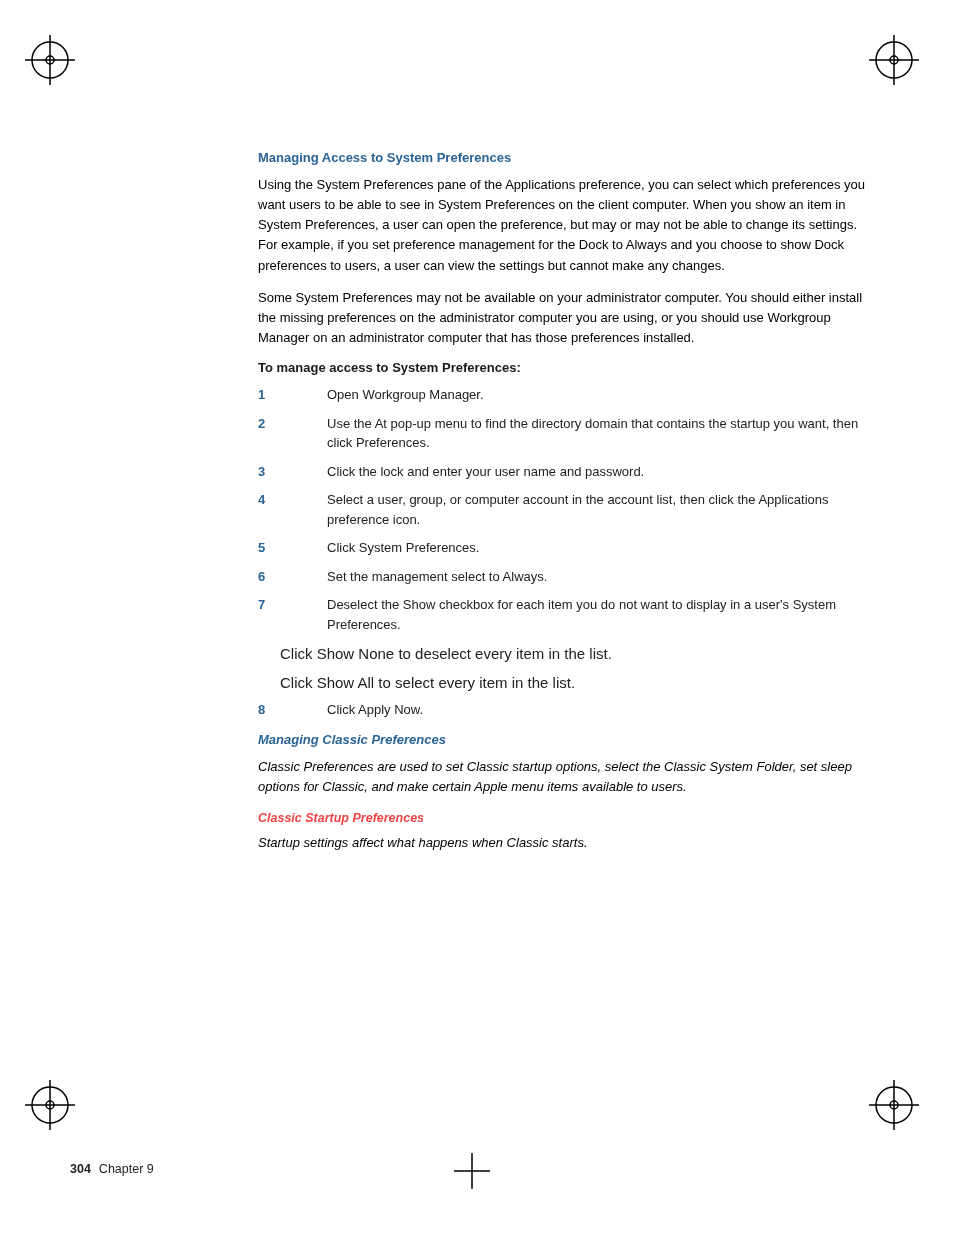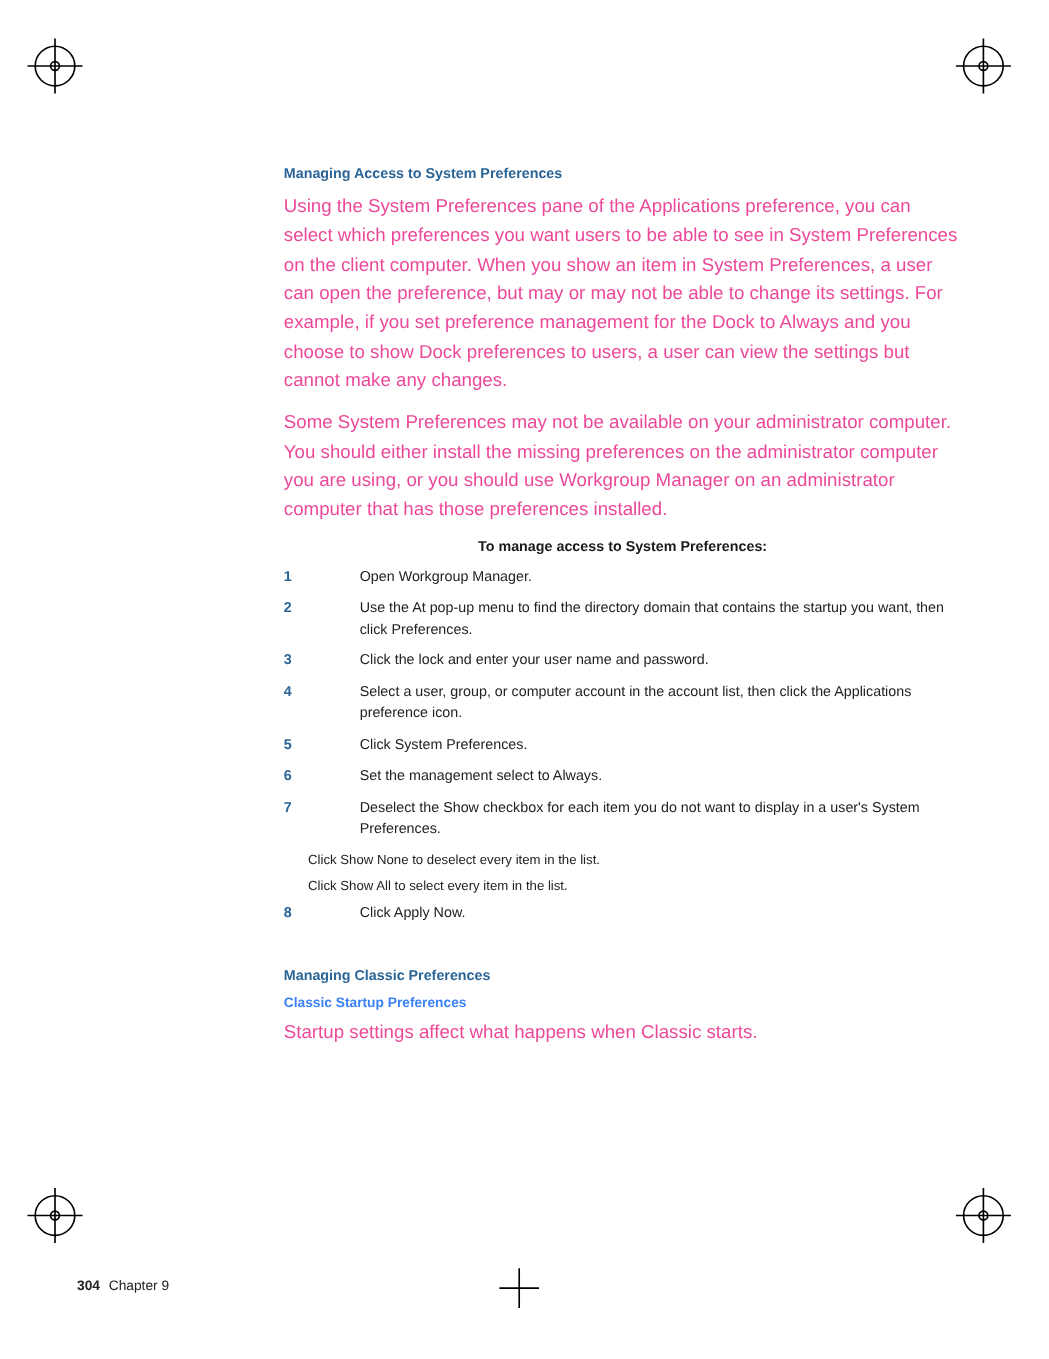--- a/index.html
+++ b/index.html
@@ -57,39 +57,38 @@
       font-size: 13px;
       font-weight: bold;
       color: #2a6496;
       margin-bottom: 10px;
       font-family: Arial, Helvetica, sans-serif;
     }
 
     .subsection-heading {
       font-size: 12.5px;
       font-weight: bold;
-      color: #3b82f6;
+      color: #ef4444;
       margin-bottom: 8px;
       font-family: Arial, Helvetica, sans-serif;
     }
 
     .bold-instruction {
       font-size: 13px;
       font-weight: bold;
       margin-bottom: 10px;
       font-family: Arial, Helvetica, sans-serif;
-      text-align: center;
     }
 
     .paragraph {
-      font-size: 17px;
+      font-size: 13px;
       line-height: 1.55;
       margin-bottom: 12px;
       font-family: Arial, Helvetica, sans-serif;
-      color: #ec4899;
+      color: #000000;
     }
 
     
     .numbered-list {
       margin: 0;
       padding: 0;
       list-style: none;
     }
 
     .numbered-list li {
@@ -110,30 +109,31 @@
       font-size: 13px;
     }
 
     .list-text {
       flex: 1;
       margin-left: 47px;
     }
 
     .sub-paragraph {
       margin-left: 22px;
-      font-size: 12px;
+      font-size: 15px;
       font-family: Arial, Helvetica, sans-serif;
       color: #222;
       line-height: 1.5;
       margin-bottom: 6px;
     }
 
     
     .classic-section {
-      margin-top: 40px;
+      margin-top: 12px;
+      font-style: italic;
     }
 
     .classic-section .paragraph {
       margin-bottom: 14px;
     }
 
     
     .footer {
       position: absolute;
       bottom: 59px;
@@ -270,20 +270,21 @@
           <span class="list-number">8</span>
           <span class="list-text">Click Apply Now.</span>
         </li>
       </ol>
     </div>
 
     <div class="classic-section">
 
       <div class="section-heading">Managing Classic Preferences</div>
 
+      <p class="paragraph">Classic Preferences are used to set Classic startup options, select the Classic System Folder, set sleep options for Classic, and make certain Apple menu items available to users.</p>
 
       <div class="subsection-heading">Classic Startup Preferences</div>
 
       <p class="paragraph">Startup settings affect what happens when Classic starts.</p>
     </div>
 
   </div>
 
   <div class="footer">
     <span class="footer-page">304</span>

